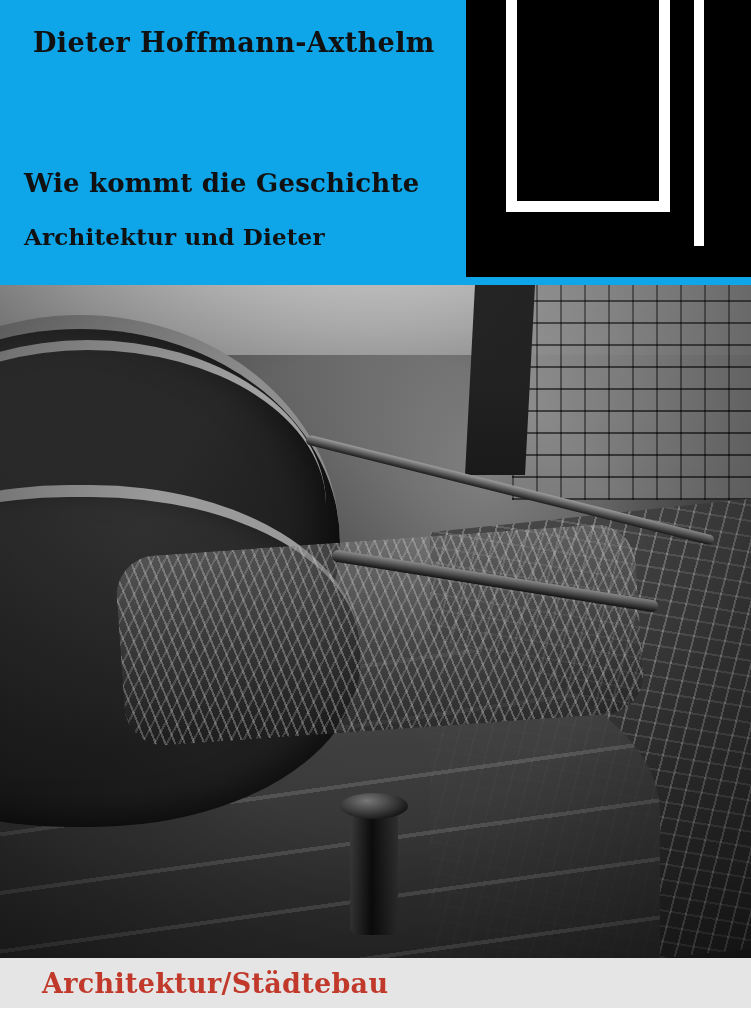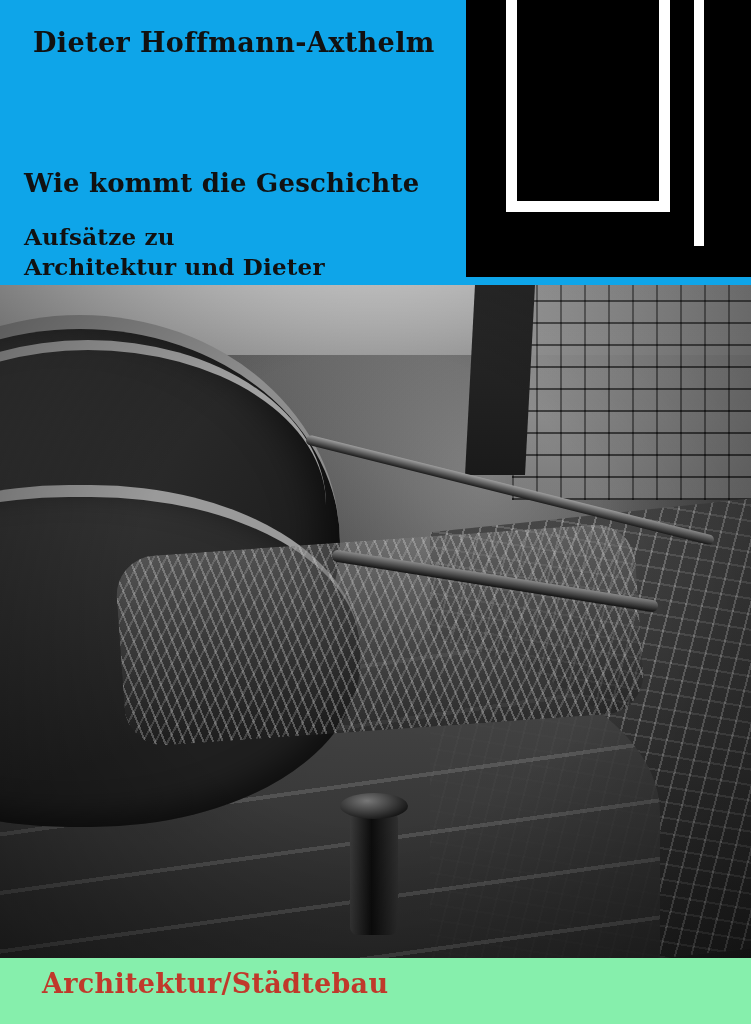--- a/index.html
+++ b/index.html
@@ -243,22 +243,22 @@
     width: 751px; height: 673px;
     background: radial-gradient(ellipse at 50% 45%, rgba(0,0,0,0) 45%, rgba(0,0,0,0.45) 100%);
   }
 
   
   .footer {
     position: absolute;
     left: 0;
     top: 958px;
     width: 751px;
-    height: 66px;
-    background: #86efac;
+    height: 50px;
+    background: #e5e5e5;
   }
   .series {
     position: absolute;
     left: 42px;
     top: 10px;
     font-family: "DejaVu Serif", serif;
     font-weight: bold;
     font-size: 27px;
     letter-spacing: 0.3px;
     color: #c0392b;
@@ -271,21 +271,20 @@
 <div class="cover">
 
   <div class="top-area">
     <div class="author">Dieter Hoffmann-Axthelm</div>
 
     <div class="title">
       <span>Wie kommt die Geschichte</span>
     </div>
 
     <div class="subtitle">
-      <span>Aufsätze zu</span>
       <span class="line2">Architektur und Dieter</span>
     </div>
 
     <div class="logo-mark">
       <div class="inner-notch"></div>
       <div class="inner-black"></div>
       <div class="right-gap"></div>
     </div>
   </div>
 

